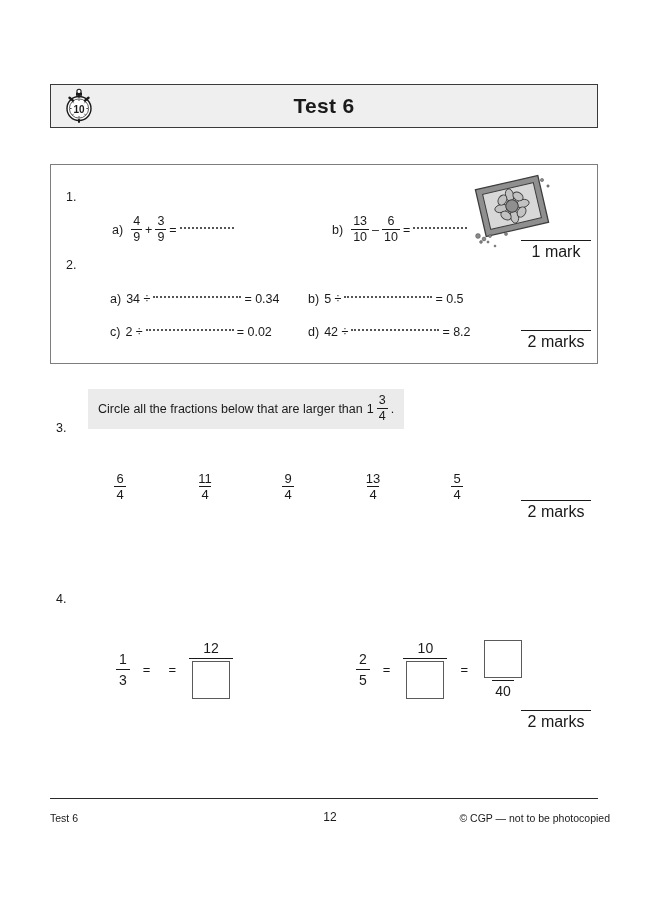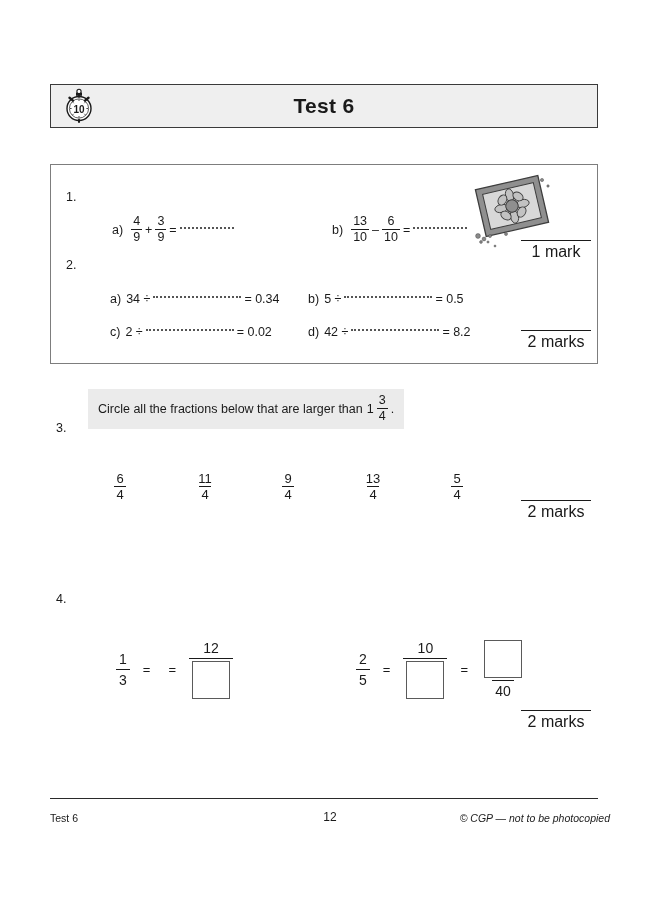--- a/index.html
+++ b/index.html
@@ -207,21 +207,20 @@
     left: 0; right: 0;
     top: 810px;
     text-align: center;
     font-size: 12px;
   }
   .footer-right {
     position: absolute;
     right: 50px;
     top: 812px;
     font-size: 10.5px;
-    font-style: italic;
   }
 
   
   .deco {
     position: absolute;
     left: 466px;
     top: 172px;
     width: 92px;
     height: 80px;
   }

